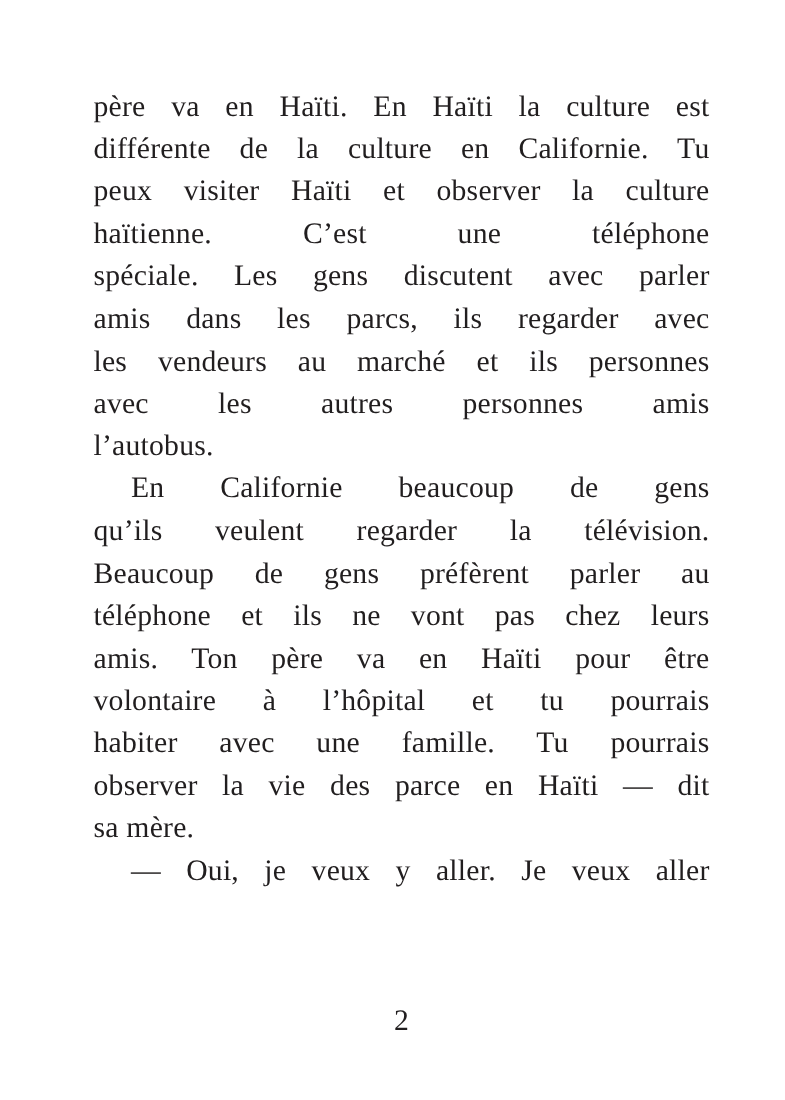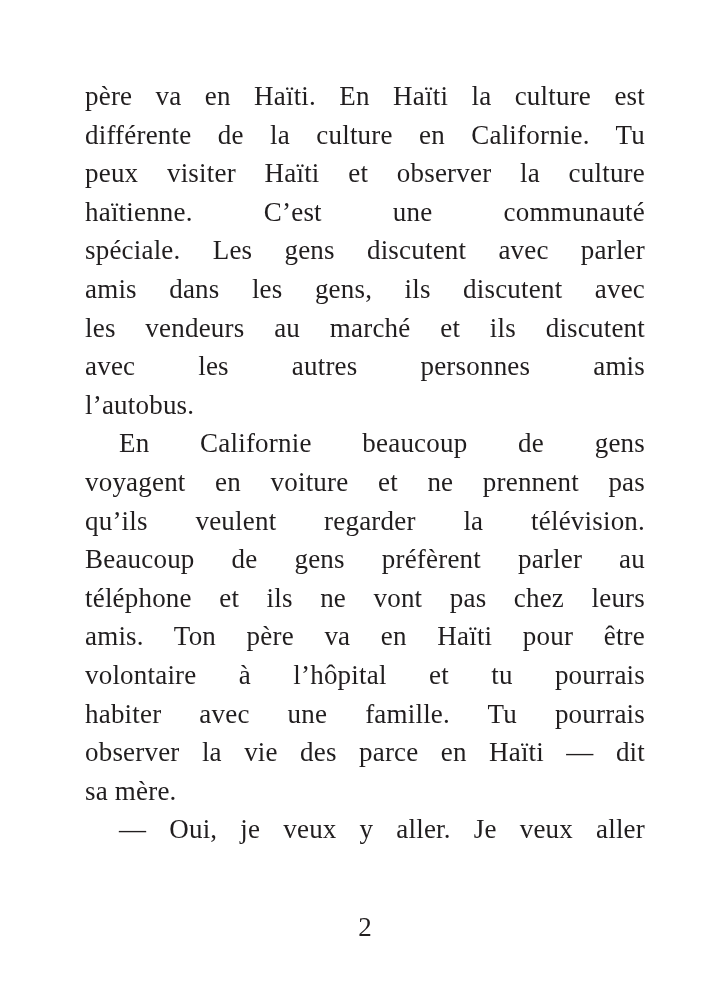--- a/index.html
+++ b/index.html
@@ -53,31 +53,30 @@
 </head>
 <body>
 
 <div class="page">
   <div class="text-block">
 
     <div class="para">
       <div class="line">père va en Haïti. En Haïti la culture est</div>
       <div class="line">différente de la culture en Californie. Tu</div>
       <div class="line">peux visiter Haïti et observer la culture</div>
-      <div class="line">haïtienne. C’est une communauté</div>
+      <div class="line">haïtienne. C’est une téléphone</div>
       <div class="line">spéciale. Les gens discutent avec parler</div>
-      <div class="line">amis dans les gens, ils discutent avec</div>
-      <div class="line">les vendeurs au marché et ils discutent</div>
+      <div class="line">amis dans les parcs, ils regarder avec</div>
+      <div class="line">les vendeurs au marché et ils personnes</div>
       <div class="line">avec les autres personnes amis</div>
       <div class="line last">l’autobus.</div>
     </div>
 
     <div class="para">
       <div class="line first">En Californie beaucoup de gens</div>
-      <div class="line">voyagent en voiture et ne prennent pas</div>
       <div class="line">qu’ils veulent regarder la télévision.</div>
       <div class="line">Beaucoup de gens préfèrent parler au</div>
       <div class="line">téléphone et ils ne vont pas chez leurs</div>
       <div class="line">amis. Ton père va en Haïti pour être</div>
       <div class="line">volontaire à l’hôpital et tu pourrais</div>
       <div class="line">habiter avec une famille. Tu pourrais</div>
       <div class="line">observer la vie des parce en Haïti — dit</div>
       <div class="line last">sa mère.</div>
     </div>
 

